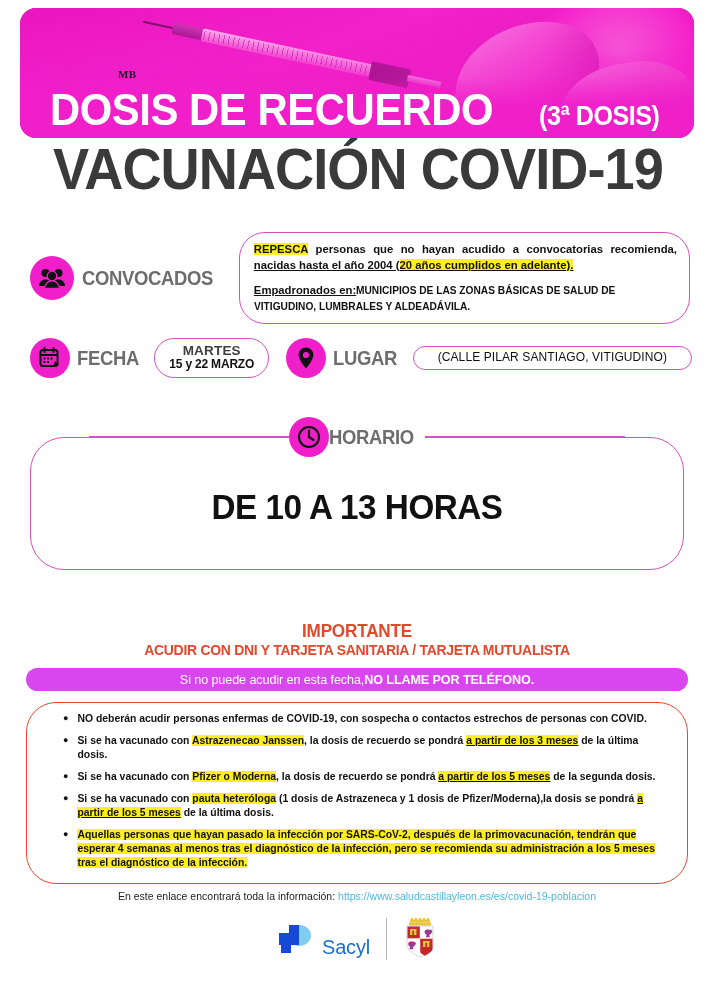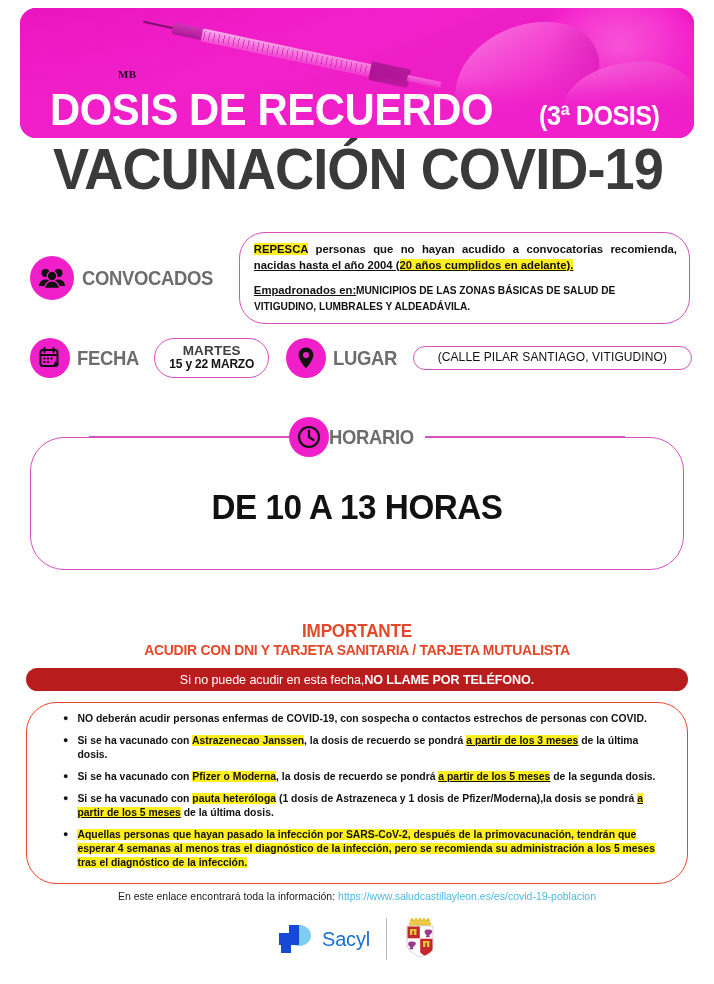--- a/index.html
+++ b/index.html
@@ -333,21 +333,21 @@
     font-weight: 700;
     color: #e4482a;
     letter-spacing: -0.3px;
     transform: scaleX(0.9);
   }
   .red-banner {
     position: absolute;
     left: 26px; top: 668px;
     width: 662px;
     height: 23px;
-    background: #b91c1c;
+    background: #d946ef;
     border-radius: 12px;
     display: flex;
     align-items: center;
     justify-content: center;
     color: #fff;
     font-size: 12.6px;
     font-weight: 700;
     letter-spacing: -0.1px;
     white-space: nowrap;
   }
@@ -396,21 +396,21 @@
 
   .logos {
     position: absolute;
     left: 0; top: 918px;
     width: 714px;
     display: flex;
     align-items: center;
     justify-content: center;
     gap: 16px;
   }
-  .sacyl-logo { display: flex; align-items: center; gap: 5px; }
+  .sacyl-logo { display: flex; align-items: flex-end; gap: 5px; }
   .sacyl-mark { width: 40px; height: 40px; position: relative; }
   .sacyl-word {
     font-size: 20px;
     color: #1c6fd0;
     font-weight: 400;
     letter-spacing: -0.2px;
   }
   .logo-div {
     width: 1px; height: 42px; background: #b8b8b8;
   }

